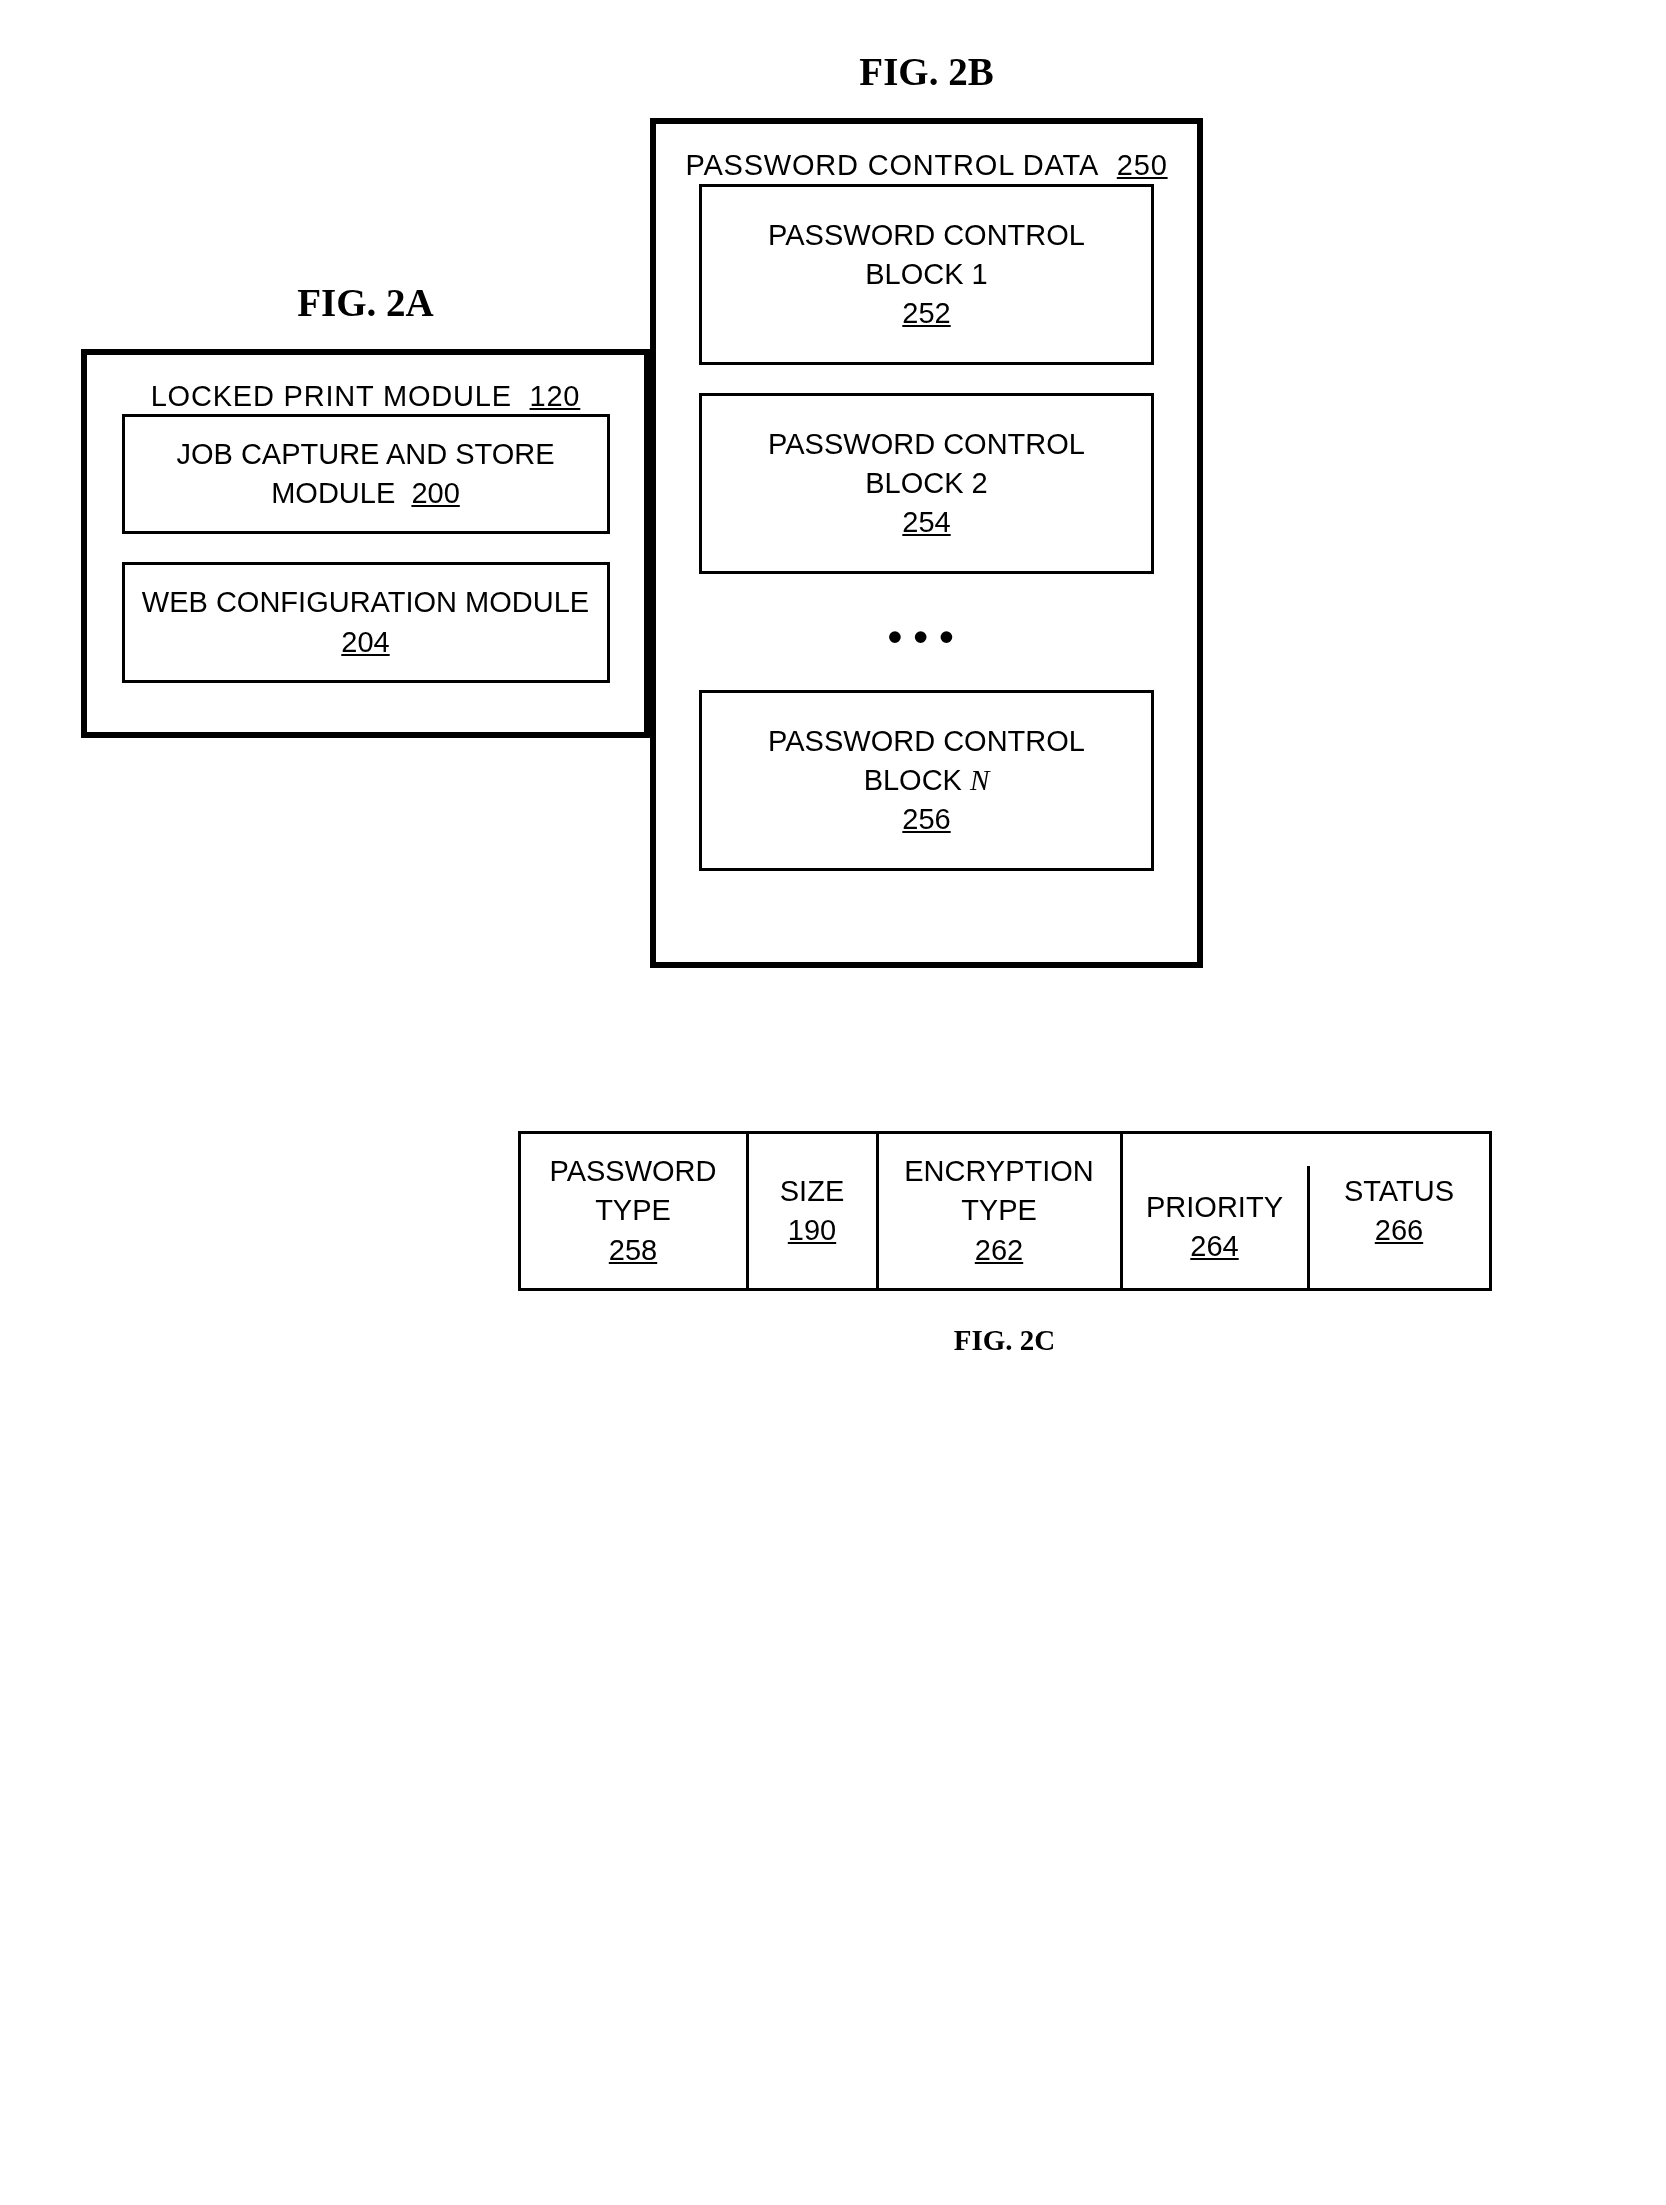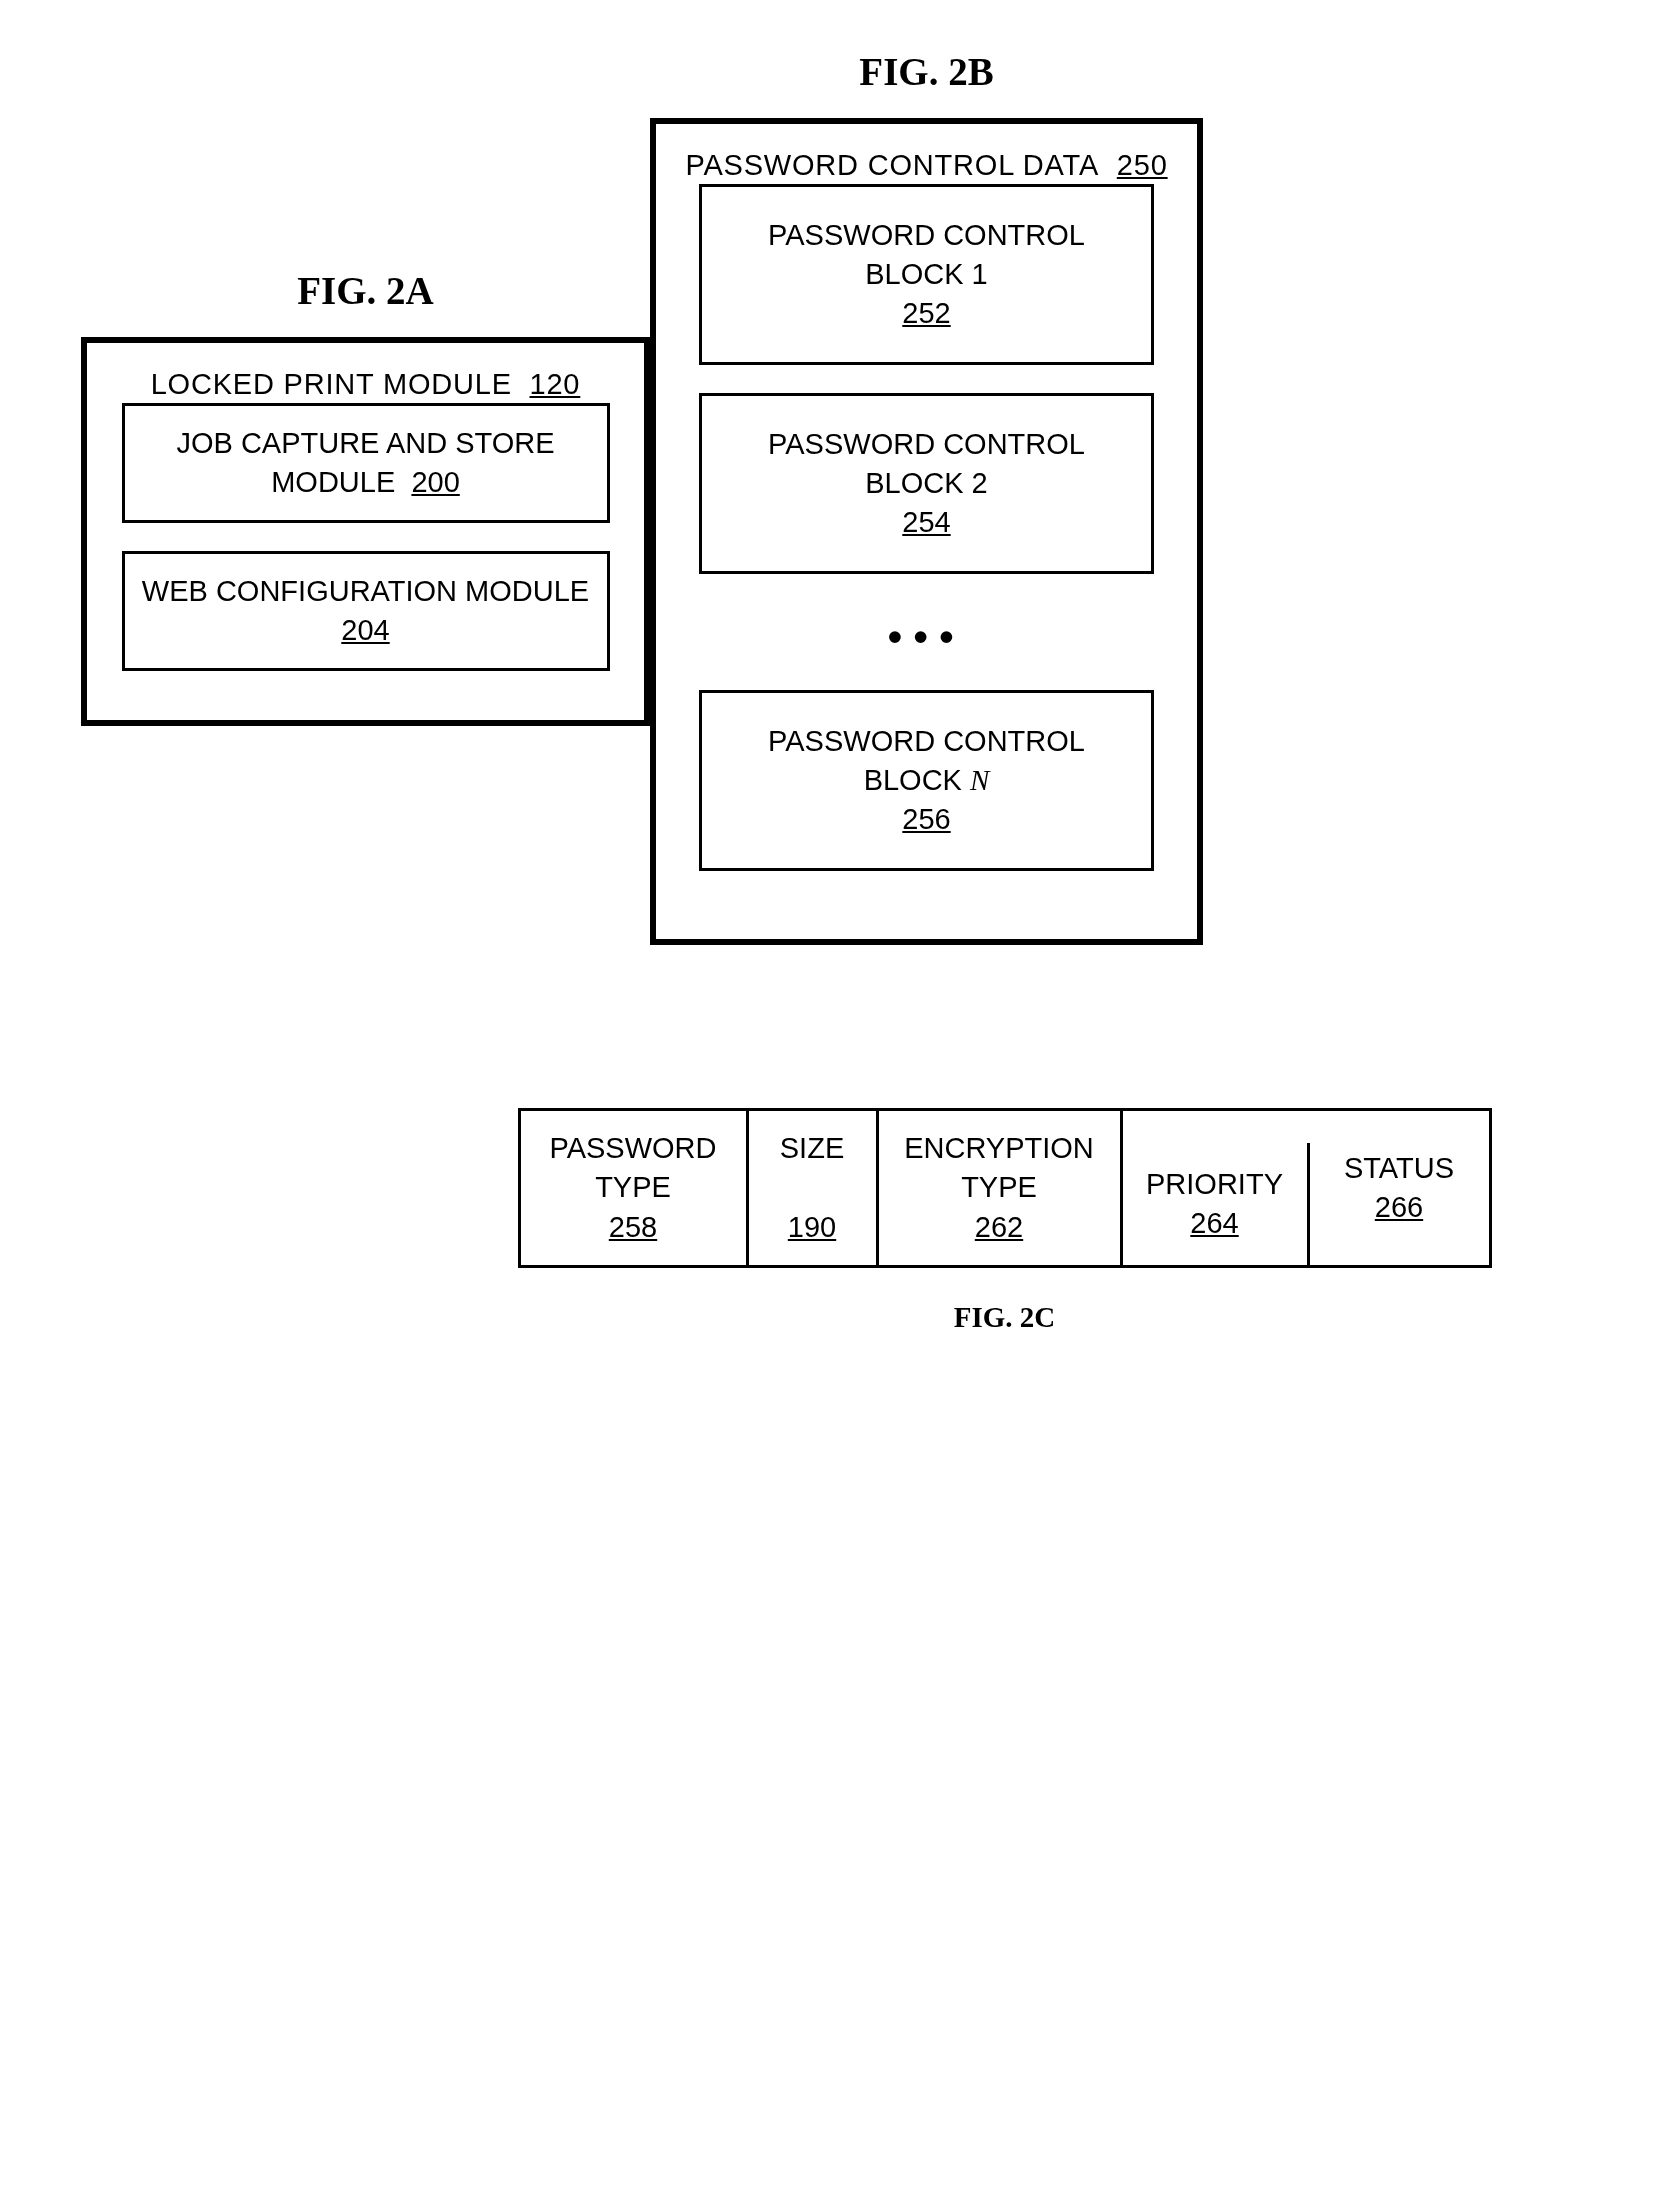--- a/index.html
+++ b/index.html
@@ -40,21 +40,21 @@
       padding: 23px 26px 33px 26px;
       display: flex;
       flex-direction: column;
       align-items: center;
     }
     .outer-box.box-a {
       width: 569px;
     }
     .outer-box.box-b {
       width: 553px;
-      padding-bottom: 52px;
+      padding-bottom: 75px;
     }
     .box-header {
       font-size: 29px;
       letter-spacing: 0.8px;
       text-align: center;
       line-height: 1.25;
     }
     .box-header .num {
       text-decoration: underline;
     }
@@ -155,21 +155,21 @@
   </div>
 </div>
 
 <div class="row-bottom">
   <div class="fig-section">
     <div class="table-2c">
       <div class="cell" style="width:228px;">
         <span>PASSWORD TYPE</span>
         <span class="num">258</span>
       </div>
-      <div class="cell" style="width:130px;justify-content:space-between;">
+      <div class="cell" style="width:130px;">
         <span>SIZE</span>
         <span class="num">190</span>
       </div>
       <div class="cell" style="width:244px;">
         <span>ENCRYPTION TYPE</span>
         <span class="num">262</span>
       </div>
       <div class="cell" style="width:187px;margin-top:32px;">
         <span>PRIORITY</span>
         <span class="num">264</span>

